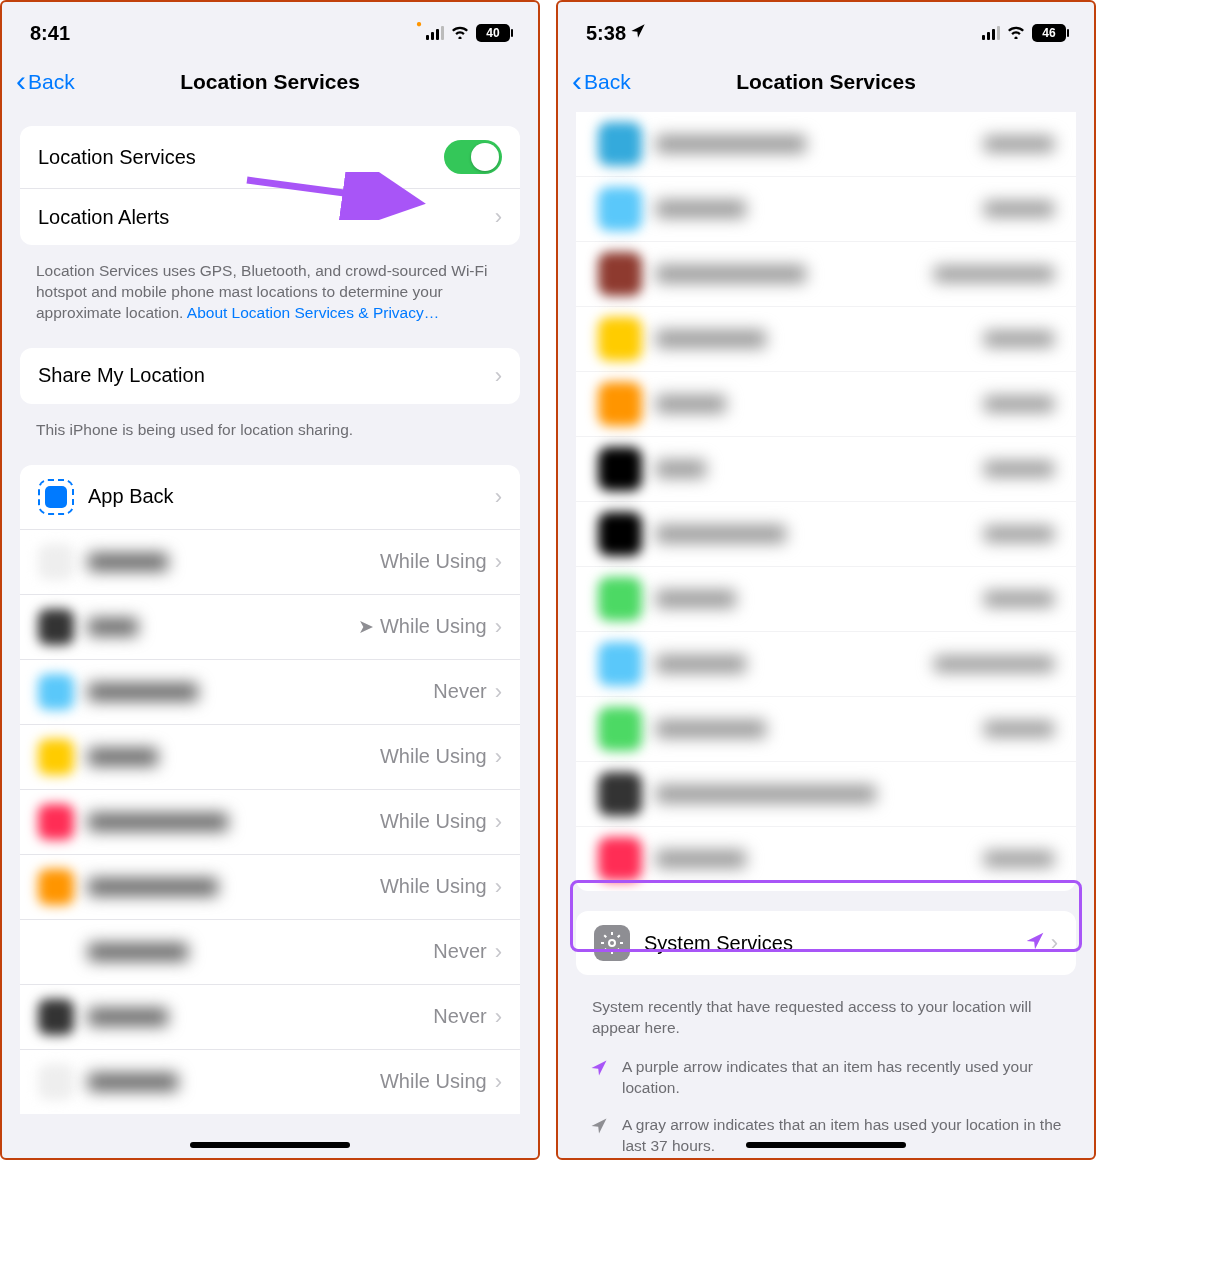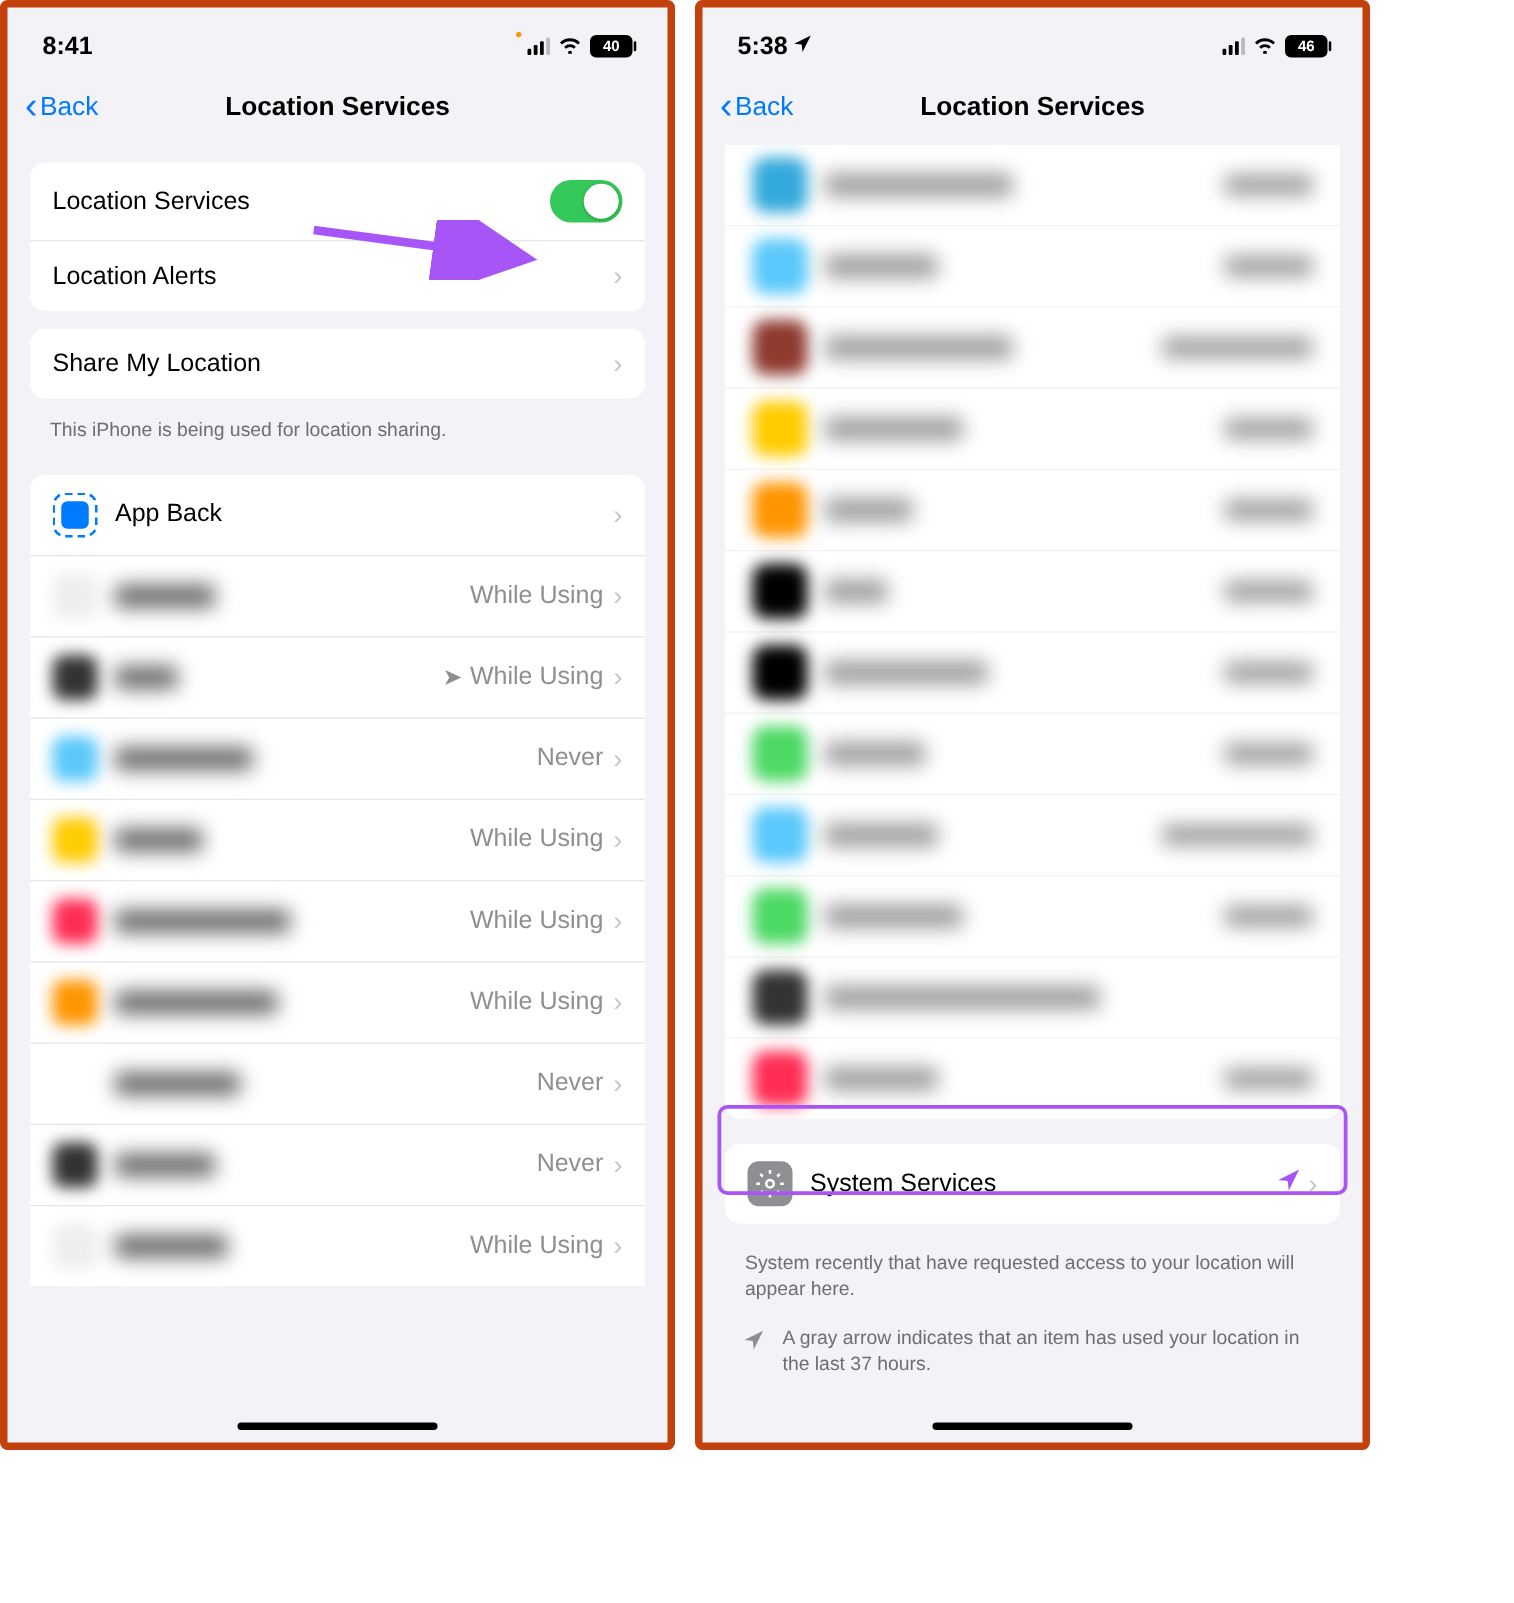--- a/index.html
+++ b/index.html
@@ -9,21 +9,21 @@
     display: flex;
     width: 1211px;
     height: 1282px;
     gap: 16px;
     padding: 0;
   }
   .phone {
     flex: 0 0 540px;
     height: 1160px;
     background: #f2f2f7;
-    border: 6px solid #c2410c;
+    border: 2px solid #c2410c;
     border-radius: 6px;
     overflow: hidden;
     position: relative;
   }
   .phone.right { flex: 0 0 540px; }
   .status-bar {
     display: flex;
     justify-content: space-between;
     align-items: center;
     padding: 12px 28px 4px 28px;
@@ -171,20 +171,23 @@
   <div class="content">
     <div class="group">
       <div class="row">
         <span class="label">Location Services</span>
         <span class="toggle"></span>
       </div>
       <div class="row">
         <span class="label">Location Alerts</span>
         <span class="chevron">›</span>
       </div>
+    </div>
+    <div class="footer-text">
+      <span>Location Services uses GPS, Bluetooth, and crowd-sourced Wi-Fi hotspot and mobile phone mast locations to determine your approximate location. </span><a>About Location Services &amp; Privacy…</a>
     </div>
 
     <div class="group">
       <div class="row">
         <span class="label">Share My Location</span>
         <span class="chevron">›</span>
       </div>
     </div>
     <div class="footer-text">This iPhone is being used for location sharing.</div>
 
@@ -397,20 +400,28 @@
       </span>
       <span class="chevron">›</span>
     </div>
   </div>
 
   <div class="highlight-box" style="left:12px; right:12px; top:878px; height:72px;"></div>
 
   <div class="footer-text" style="padding-top:14px;">System recently that have requested access to your location will appear here.</div>
 
   <div class="legend-row">
+    <span class="legend-arrow" style="color:#a855f7;">
+      <svg width="18" height="18" viewBox="0 0 24 24">
+          <path d="M2 12 L22 2 L12 22 L11 13 Z" fill="#a855f7"></path>
+        </svg>
+    </span>
+    <span class="legend-text">A purple arrow indicates that an item has recently used your location.</span>
+  </div>
+  <div class="legend-row">
     <span class="legend-arrow" style="color:#8e8e93;">
       <svg width="18" height="18" viewBox="0 0 24 24">
           <path d="M2 12 L22 2 L12 22 L11 13 Z" fill="#8e8e93"></path>
         </svg>
     </span>
     <span class="legend-text">A gray arrow indicates that an item has used your location in the last 37 hours.</span>
   </div>
 
   <div class="home-indicator"></div>
 </div>

